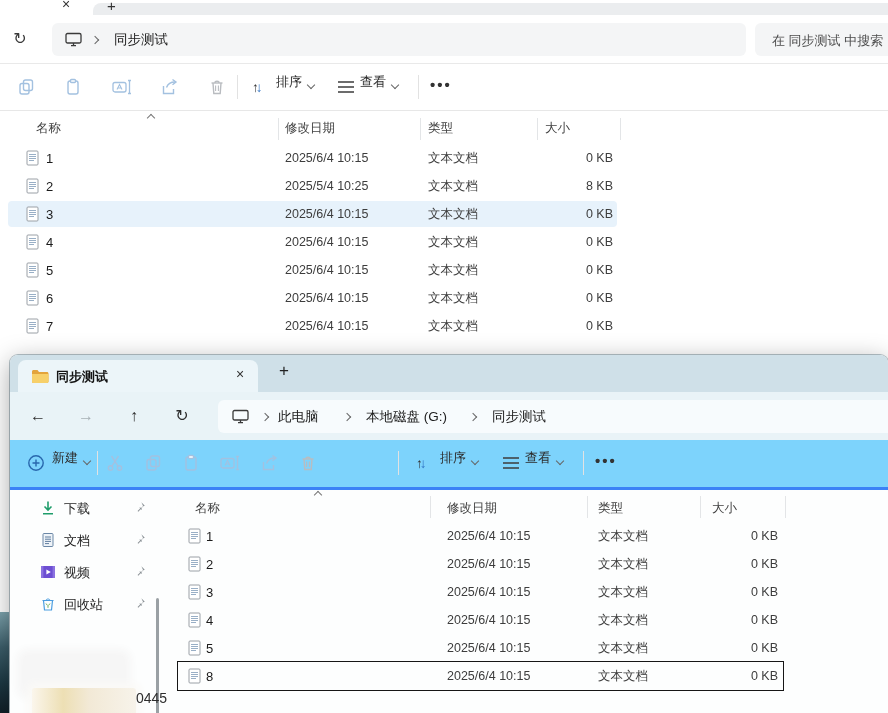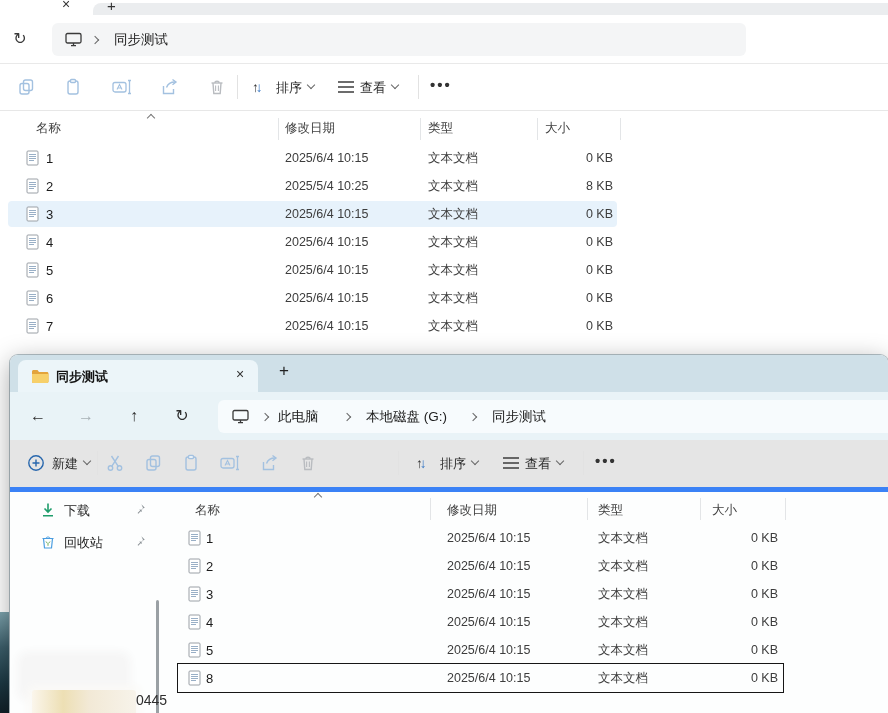--- a/index.html
+++ b/index.html
@@ -31,21 +31,21 @@
   .addrbox{position:absolute;left:52px;top:8px;width:694px;height:33px;background:#f4f5f6;border-radius:6px}
   .addrbox .mon{position:absolute;left:13px;top:9px}
   .addrbox .c1{position:absolute;left:40px;top:14px}
   .addrbox .t1{position:absolute;left:62px;top:8px;font-size:13.5px;color:#202020}
   .searchbox{position:absolute;left:755px;top:8px;width:133px;height:33px;background:#f4f5f6;border-radius:6px 0 0 6px}
   .searchbox .ph{position:absolute;left:17px;top:9px;font-size:13px;color:#4c4c4c;white-space:nowrap}
   .tw-toolbar{position:relative;height:46px;border-bottom:1px solid #e7e7e7}
   .tbi{position:absolute;top:13px}
   .tdiv{position:absolute;top:11px;height:24px;border-left:1px solid #e2e2e2}
   .sortup{color:#333;font-size:13.5px}.sortdn{color:#2a6fc2;font-size:13.5px;margin-left:-3px}
-  .tlabel{position:absolute;top:15px;font-size:13px;color:#2b2b2b;white-space:nowrap}
+  .tlabel{position:absolute;top:9px;font-size:13px;color:#2b2b2b;white-space:nowrap}
   .tw-head{position:relative;height:33px}
   .tw-rows{position:relative}
   .tw .frow{margin-left:8px;width:609px}
   .tw .cicon{left:18px}
   .tw .cname{left:38px}
   .tw .cdate{left:277px}
   .tw .ctype{left:420px}
   .tw .csize{right:4px;width:80px;text-align:right}
   
   .bw{position:absolute;left:10px;top:355px;width:878px;height:358px;z-index:3;border-radius:8px 8px 0 0;
@@ -54,21 +54,21 @@
   .bw-tab{position:absolute;left:8px;top:5px;width:240px;height:32px;background:#ecf5f9;border-radius:8px 8px 0 0}
   .bw-tab .fold{position:absolute;left:13px;top:9px}
   .bw-tab .ttl{position:absolute;left:38px;top:8px;font-size:13px;color:#141414;font-weight:bold}
   .bw-tab .x{position:absolute;right:10px;top:6px;font-size:14px;color:#333;width:16px;text-align:center}
   .bw-newtab{position:absolute;left:264px;top:6px;font-size:17px;color:#222;width:20px;text-align:center}
   .bw-nav{position:relative;height:48px;background:#e9f3f7}
   .navb{position:absolute;top:12px;width:24px;height:24px;text-align:center;line-height:24px;font-size:16px;color:#2f2f2f}
   .navb.dis{color:#a7b0b5}
   .bw-addr{position:absolute;left:208px;right:0;top:8px;height:33px;background:#f7fbfd;border-radius:6px 0 0 6px}
   .crumb{position:absolute;top:8px;font-size:13.5px;color:#202020;white-space:nowrap}
-  .bw-toolbar{position:relative;height:47px;background:#e5e5e5;border-bottom:5px solid #3b82f6}
+  .bw-toolbar{position:relative;height:47px;background:#7dd3fc;border-bottom:3px solid #3b82f6}
   .bw-body{position:relative;height:226px;display:flex}
   .sidebar{position:relative;width:150px}
   .sb-item{position:relative;height:32px}
   .sb-item .sic{position:absolute;left:30px;top:8px}
   .sb-item .slab{position:absolute;left:54px;top:8px;font-size:13px;color:#1e1e1e}
   .sb-item .pin{position:absolute;right:14px;top:9px}
   .sb-scroll{position:absolute;left:146px;top:108px;width:3px;height:118px;background:#9aa0a4;border-radius:2px}
   .blur1{position:absolute;left:14px;top:166px;width:100px;height:36px;background:#f6f6f6;box-shadow:0 0 9px 7px #f6f6f6;border-radius:4px}
   .blur2{position:absolute;left:22px;top:198px;width:104px;height:28px;border-radius:3px;
          background:linear-gradient(90deg,#fbf6ec,#eddfb4 30%,#f2e9d6 55%,#f7f3ea);box-shadow:0 0 8px 5px #fbfaf7}
@@ -104,20 +104,23 @@
       <div class="addrbox">
         <span class="mon">
           <svg width="17" height="15" viewBox="0 0 17 15">
               <rect x="1" y="1.5" width="15" height="9.5" rx="1.5" fill="none" stroke="#3a3a3a" stroke-width="1.3"></rect>
               <path d="M6 13.7h5M8.5 11v2.7" stroke="#3a3a3a" stroke-width="1.3"></path>
             </svg>
         </span>
         <span class="c1 chev right"></span>
         <span class="t1">同步测试</span>
       </div>
+      <div class="searchbox">
+        <span class="ph">在 同步测试 中搜索</span>
+      </div>
     </div>
 
     <div class="tw-toolbar">
       <span class="tbi" style="left:16px">
         <svg width="20" height="20" viewBox="0 0 20 20" fill="none" stroke="#a3c1e0" stroke-width="1.4">
             <rect x="4" y="6.5" width="9" height="10.5" rx="2"></rect>
             <rect x="7.5" y="3" width="9" height="10.5" rx="2"></rect>
           </svg>
       </span>
       <span class="tbi" style="left:63px">
@@ -372,20 +375,50 @@
     <div class="bw-body">
       <div class="sidebar">
         <div id="sb-items" style="padding-top:2px">
             <div class="sb-item">
               <span class="sic">
                 <svg width="16" height="16" viewBox="0 0 16 16" fill="none" stroke="#1f9d6b" stroke-width="1.6">
                   <path d="M8 1.5v8M4.5 6.5L8 10l3.5-3.5M3 13.8h10"></path>
                 </svg>
               </span>
               <span class="slab">下载</span>
+              <span class="pin">
+                <svg width="12" height="12" viewBox="0 0 16 16">
+                  <path d="M9.8 1.6l4.6 4.6-2 .7-2.3 2.3.3 2.7-1.5-1-3.2 3.3-.9-.9 3.3-3.2-1-1.5 2.7.3 2.3-2.3z" fill="#8b9196"></path>
+                </svg>
+              </span>
+            </div>
+            <div class="sb-item">
+              <span class="sic">
+                <svg width="16" height="16" viewBox="0 0 16 16">
+                  <rect x="3" y="1.5" width="10" height="13" rx="1" fill="#eef3f8" stroke="#6b87a6"></rect>
+                  <path d="M5 5h6M5 7.2h6M5 9.4h6M5 11.6h4" stroke="#5f7d9e" fill="none"></path>
+                </svg>
+              </span>
+              <span class="slab">文档</span>
+              <span class="pin">
+                <svg width="12" height="12" viewBox="0 0 16 16">
+                  <path d="M9.8 1.6l4.6 4.6-2 .7-2.3 2.3.3 2.7-1.5-1-3.2 3.3-.9-.9 3.3-3.2-1-1.5 2.7.3 2.3-2.3z" fill="#8b9196"></path>
+                </svg>
+              </span>
+            </div>
+            <div class="sb-item">
+              <span class="sic">
+                <svg width="16" height="16" viewBox="0 0 16 16">
+                  <rect x="1" y="2" width="14" height="12" rx="2" fill="#6d4fd2"></rect>
+                  <rect x="1" y="2" width="2.4" height="12" fill="#8b72e0"></rect>
+                  <rect x="12.6" y="2" width="2.4" height="12" fill="#8b72e0"></rect>
+                  <path d="M6.4 5.4l4.4 2.6-4.4 2.6z" fill="#fff"></path>
+                </svg>
+              </span>
+              <span class="slab">视频</span>
               <span class="pin">
                 <svg width="12" height="12" viewBox="0 0 16 16">
                   <path d="M9.8 1.6l4.6 4.6-2 .7-2.3 2.3.3 2.7-1.5-1-3.2 3.3-.9-.9 3.3-3.2-1-1.5 2.7.3 2.3-2.3z" fill="#8b9196"></path>
                 </svg>
               </span>
             </div>
             <div class="sb-item">
               <span class="sic">
                 <svg width="16" height="16" viewBox="0 0 16 16" fill="none">
                   <path d="M2.5 4.5h11" stroke="#4a9de0"></path>

